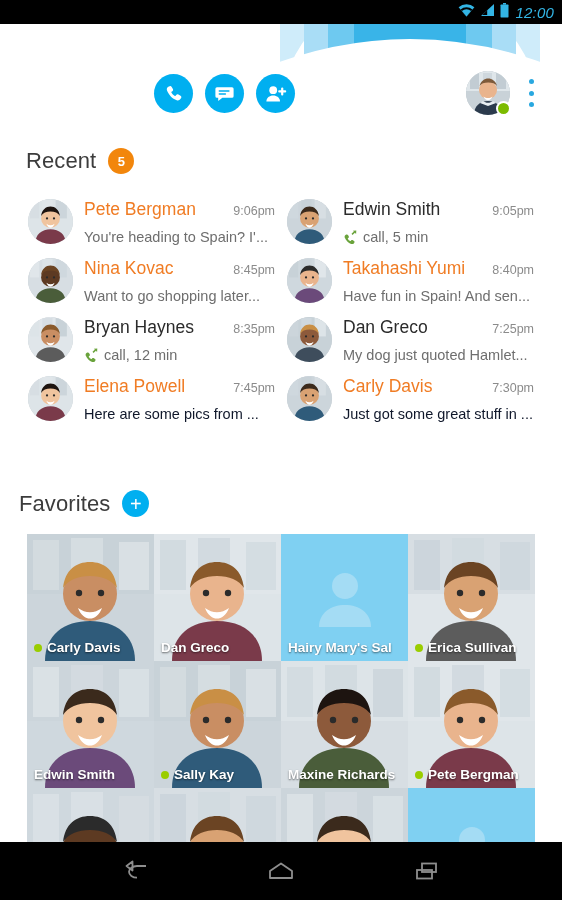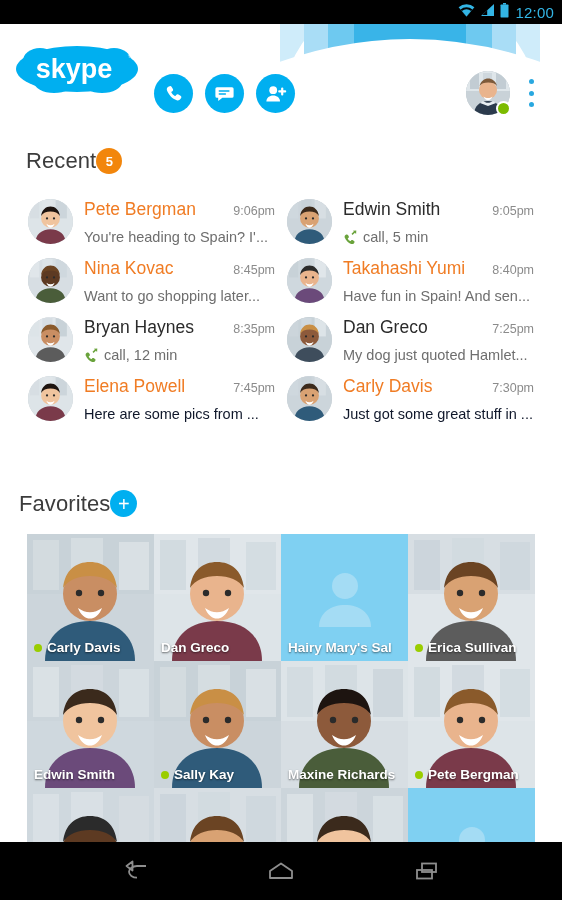--- a/index.html
+++ b/index.html
@@ -19,21 +19,21 @@
   .statusbar {
     position: absolute; top: 0; left: 0;
     width: 562px; height: 24px;
     background: #000000;
     display: flex; align-items: center; justify-content: flex-end;
     padding-right: 8px;
   }
   .statusbar .sb-icons { display: flex; align-items: center; gap: 5px; }
   .sb-clock {
     color: #33b5e5; font-size: 15px; letter-spacing: .2px;
-    margin-left: 6px; font-family: "Liberation Sans", sans-serif;
+    margin-left: 6px; font-family: "Liberation Sans", sans-serif; font-style: italic;
   }
 
   
   .header {
     position: absolute; top: 24px; left: 0;
     width: 562px; height: 111px;
     background: #ffffff;
     overflow: hidden;
   }
   .arc-wrap {
@@ -75,21 +75,21 @@
     display: flex; flex-direction: column; align-items: center;
     justify-content: space-between; cursor: pointer;
   }
   .overflow i {
     display: block; width: 5px; height: 5px; border-radius: 50%;
     background: #29a8e0;
   }
 
   
   .sec-title-row {
-    display: flex; align-items: center; 
+    display: flex; align-items: center; gap: 12px;
   }
   .sec-title {
     font-size: 22px; color: #3c3c3c; font-weight: normal;
     letter-spacing: .1px;
   }
   .badge-count {
     min-width: 26px; height: 26px; border-radius: 50%;
     background: #f2860c;
     color: #ffffff; font-size: 13px; font-weight: bold;
     display: flex; align-items: center; justify-content: center;
@@ -226,31 +226,20 @@
           <path d="M24 0 A128 128 0 0 1 280 0 L280 -80 L24 -80 Z" fill="none"></path>
         </g>
         <path d="M22 92 A130 130 0 0 1 282 92 L282 -40 L22 -40 Z" fill="#cfecfa"></path>
         <path d="M46 92 A106 106 0 0 1 258 92 L258 -40 L46 -40 Z" fill="#a9ddf6"></path>
         <path d="M70 92 A82 82 0 0 1 234 92 L234 -40 L70 -40 Z" fill="#6ec9f0"></path>
         <path d="M96 92 A56 56 0 0 1 208 92 L208 -40 L96 -40 Z" fill="#39b4e8"></path>
         <path d="M0 46 Q152 -16 304 46 L304 92 L0 92 Z" fill="#ffffff"></path>
       </svg>
     </div>
 
-    <div class="logo">
-      <svg width="126" height="50" viewBox="0 0 126 50">
-        <ellipse cx="63" cy="25" rx="61" ry="23" fill="#00aff0"></ellipse>
-        <ellipse cx="26" cy="17" rx="17" ry="13" fill="#00aff0"></ellipse>
-        <ellipse cx="100" cy="17" rx="17" ry="13" fill="#00aff0"></ellipse>
-        <ellipse cx="40" cy="38" rx="20" ry="11" fill="#00aff0"></ellipse>
-        <ellipse cx="88" cy="38" rx="20" ry="11" fill="#00aff0"></ellipse>
-        <text x="60" y="34" font-family="Liberation Sans, sans-serif" font-size="27" font-weight="bold" fill="#ffffff" text-anchor="middle">skype</text>
-        <text x="113" y="16" font-family="Liberation Sans, sans-serif" font-size="8" fill="#ffffff">™</text>
-      </svg>
-    </div>
 
     <div class="hdr-btns">
       <div class="circ-btn">
         <svg width="20" height="20" viewBox="0 0 20 20">
           <path d="M5.3 2.4c.9-.6 1.9-.3 2.4.6l1.2 2.1c.4.8.2 1.6-.5 2.1l-.9.6c-.2.2-.3.4-.1.7.7 1.5 2 2.8 3.5 3.5.3.1.5 0 .7-.2l.6-.8c.5-.7 1.4-.9 2.2-.5l2.1 1.2c.9.5 1.1 1.6.6 2.4l-.7 1c-.8 1.2-2.3 1.6-3.7 1.1-2.2-.8-4.3-2.2-5.9-3.8-1.6-1.6-3-3.6-3.8-5.8C2.5 5 3 3.5 4.2 2.8z" fill="#ffffff"></path>
         </svg>
       </div>
       <div class="circ-btn">
         <svg width="21" height="21" viewBox="0 0 21 21">
           <path d="M3 4.2h15a1.6 1.6 0 0 1 1.6 1.6v7.4a1.6 1.6 0 0 1-1.6 1.6H8.4l-4.2 3.3v-3.3H3a1.6 1.6 0 0 1-1.6-1.6V5.8A1.6 1.6 0 0 1 3 4.2z" fill="#ffffff"></path>

